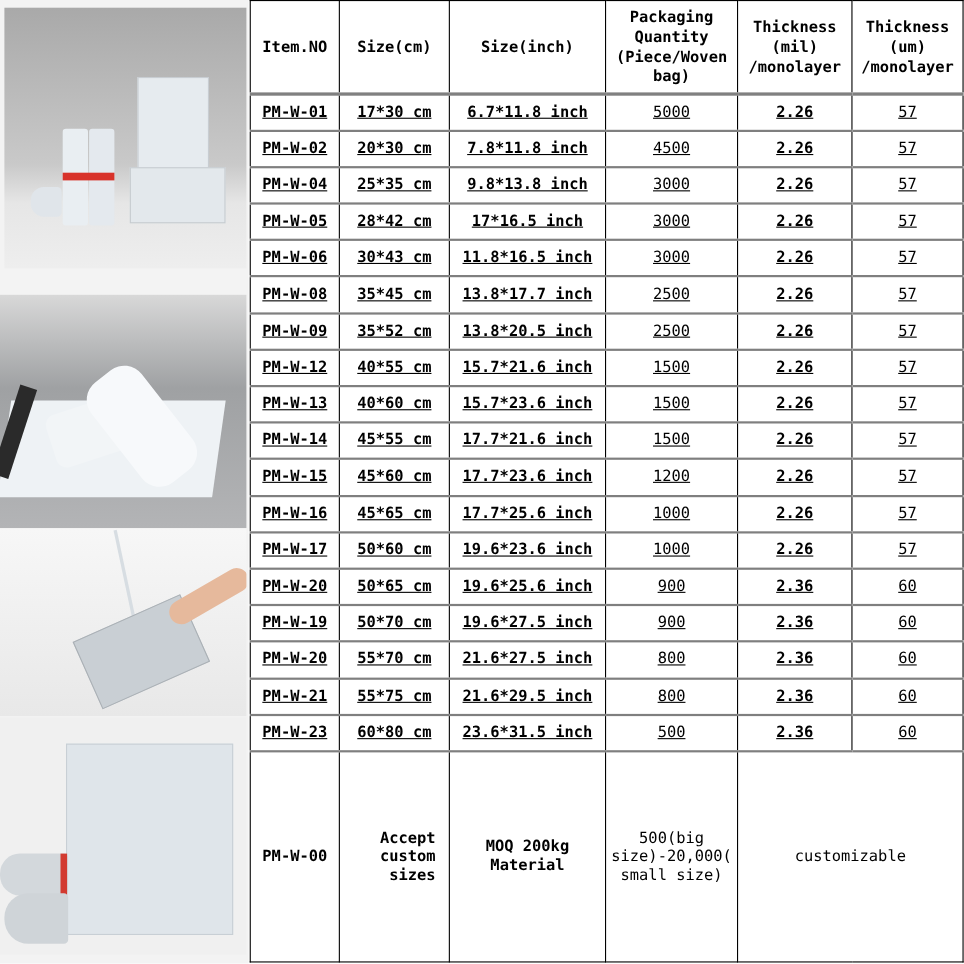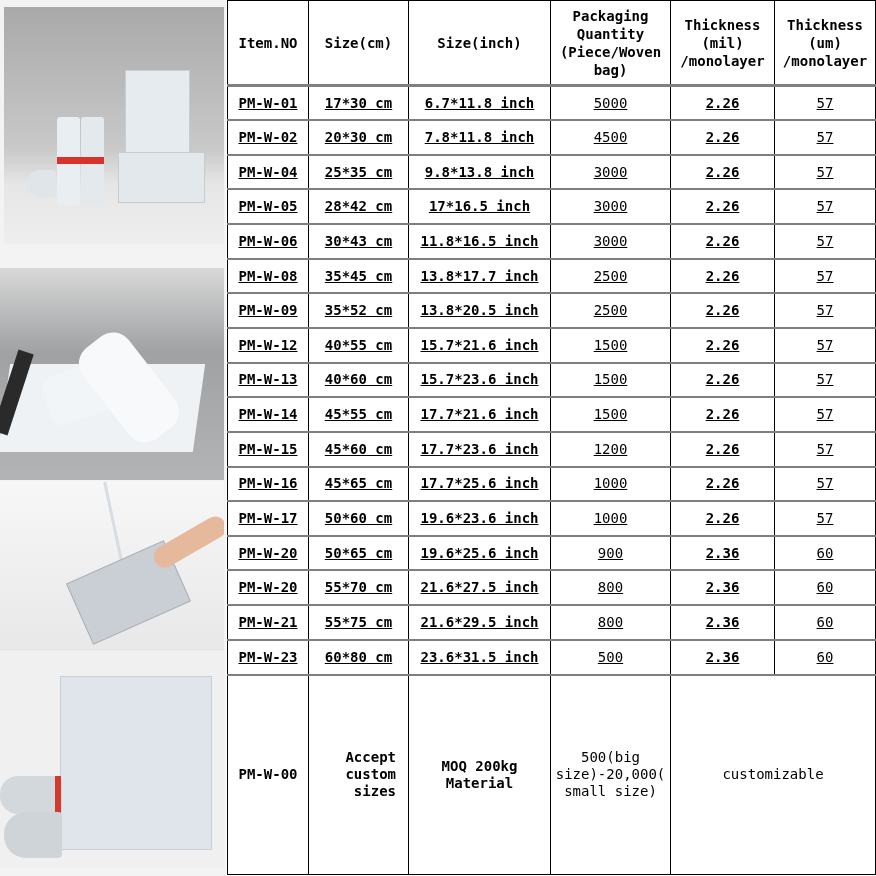--- a/index.html
+++ b/index.html
@@ -183,20 +183,28 @@
         </tr>
         <tr class="row">
           <td class="c1">PM-W-20</td>
           <td class="bold">50*65 cm</td>
           <td class="bold">19.6*25.6 inch</td>
           <td>900</td>
           <td class="bold">2.36</td>
           <td>60</td>
         </tr>
         <tr class="row">
+          <td class="c1">PM-W-19</td>
+          <td class="bold">50*70 cm</td>
+          <td class="bold">19.6*27.5 inch</td>
+          <td>900</td>
+          <td class="bold">2.36</td>
+          <td>60</td>
+        </tr>
+        <tr class="row">
           <td class="c1">PM-W-20</td>
           <td class="bold">55*70 cm</td>
           <td class="bold">21.6*27.5 inch</td>
           <td>800</td>
           <td class="bold">2.36</td>
           <td>60</td>
         </tr>
         <tr class="row">
           <td class="c1">PM-W-21</td>
           <td class="bold">55*75 cm</td>

